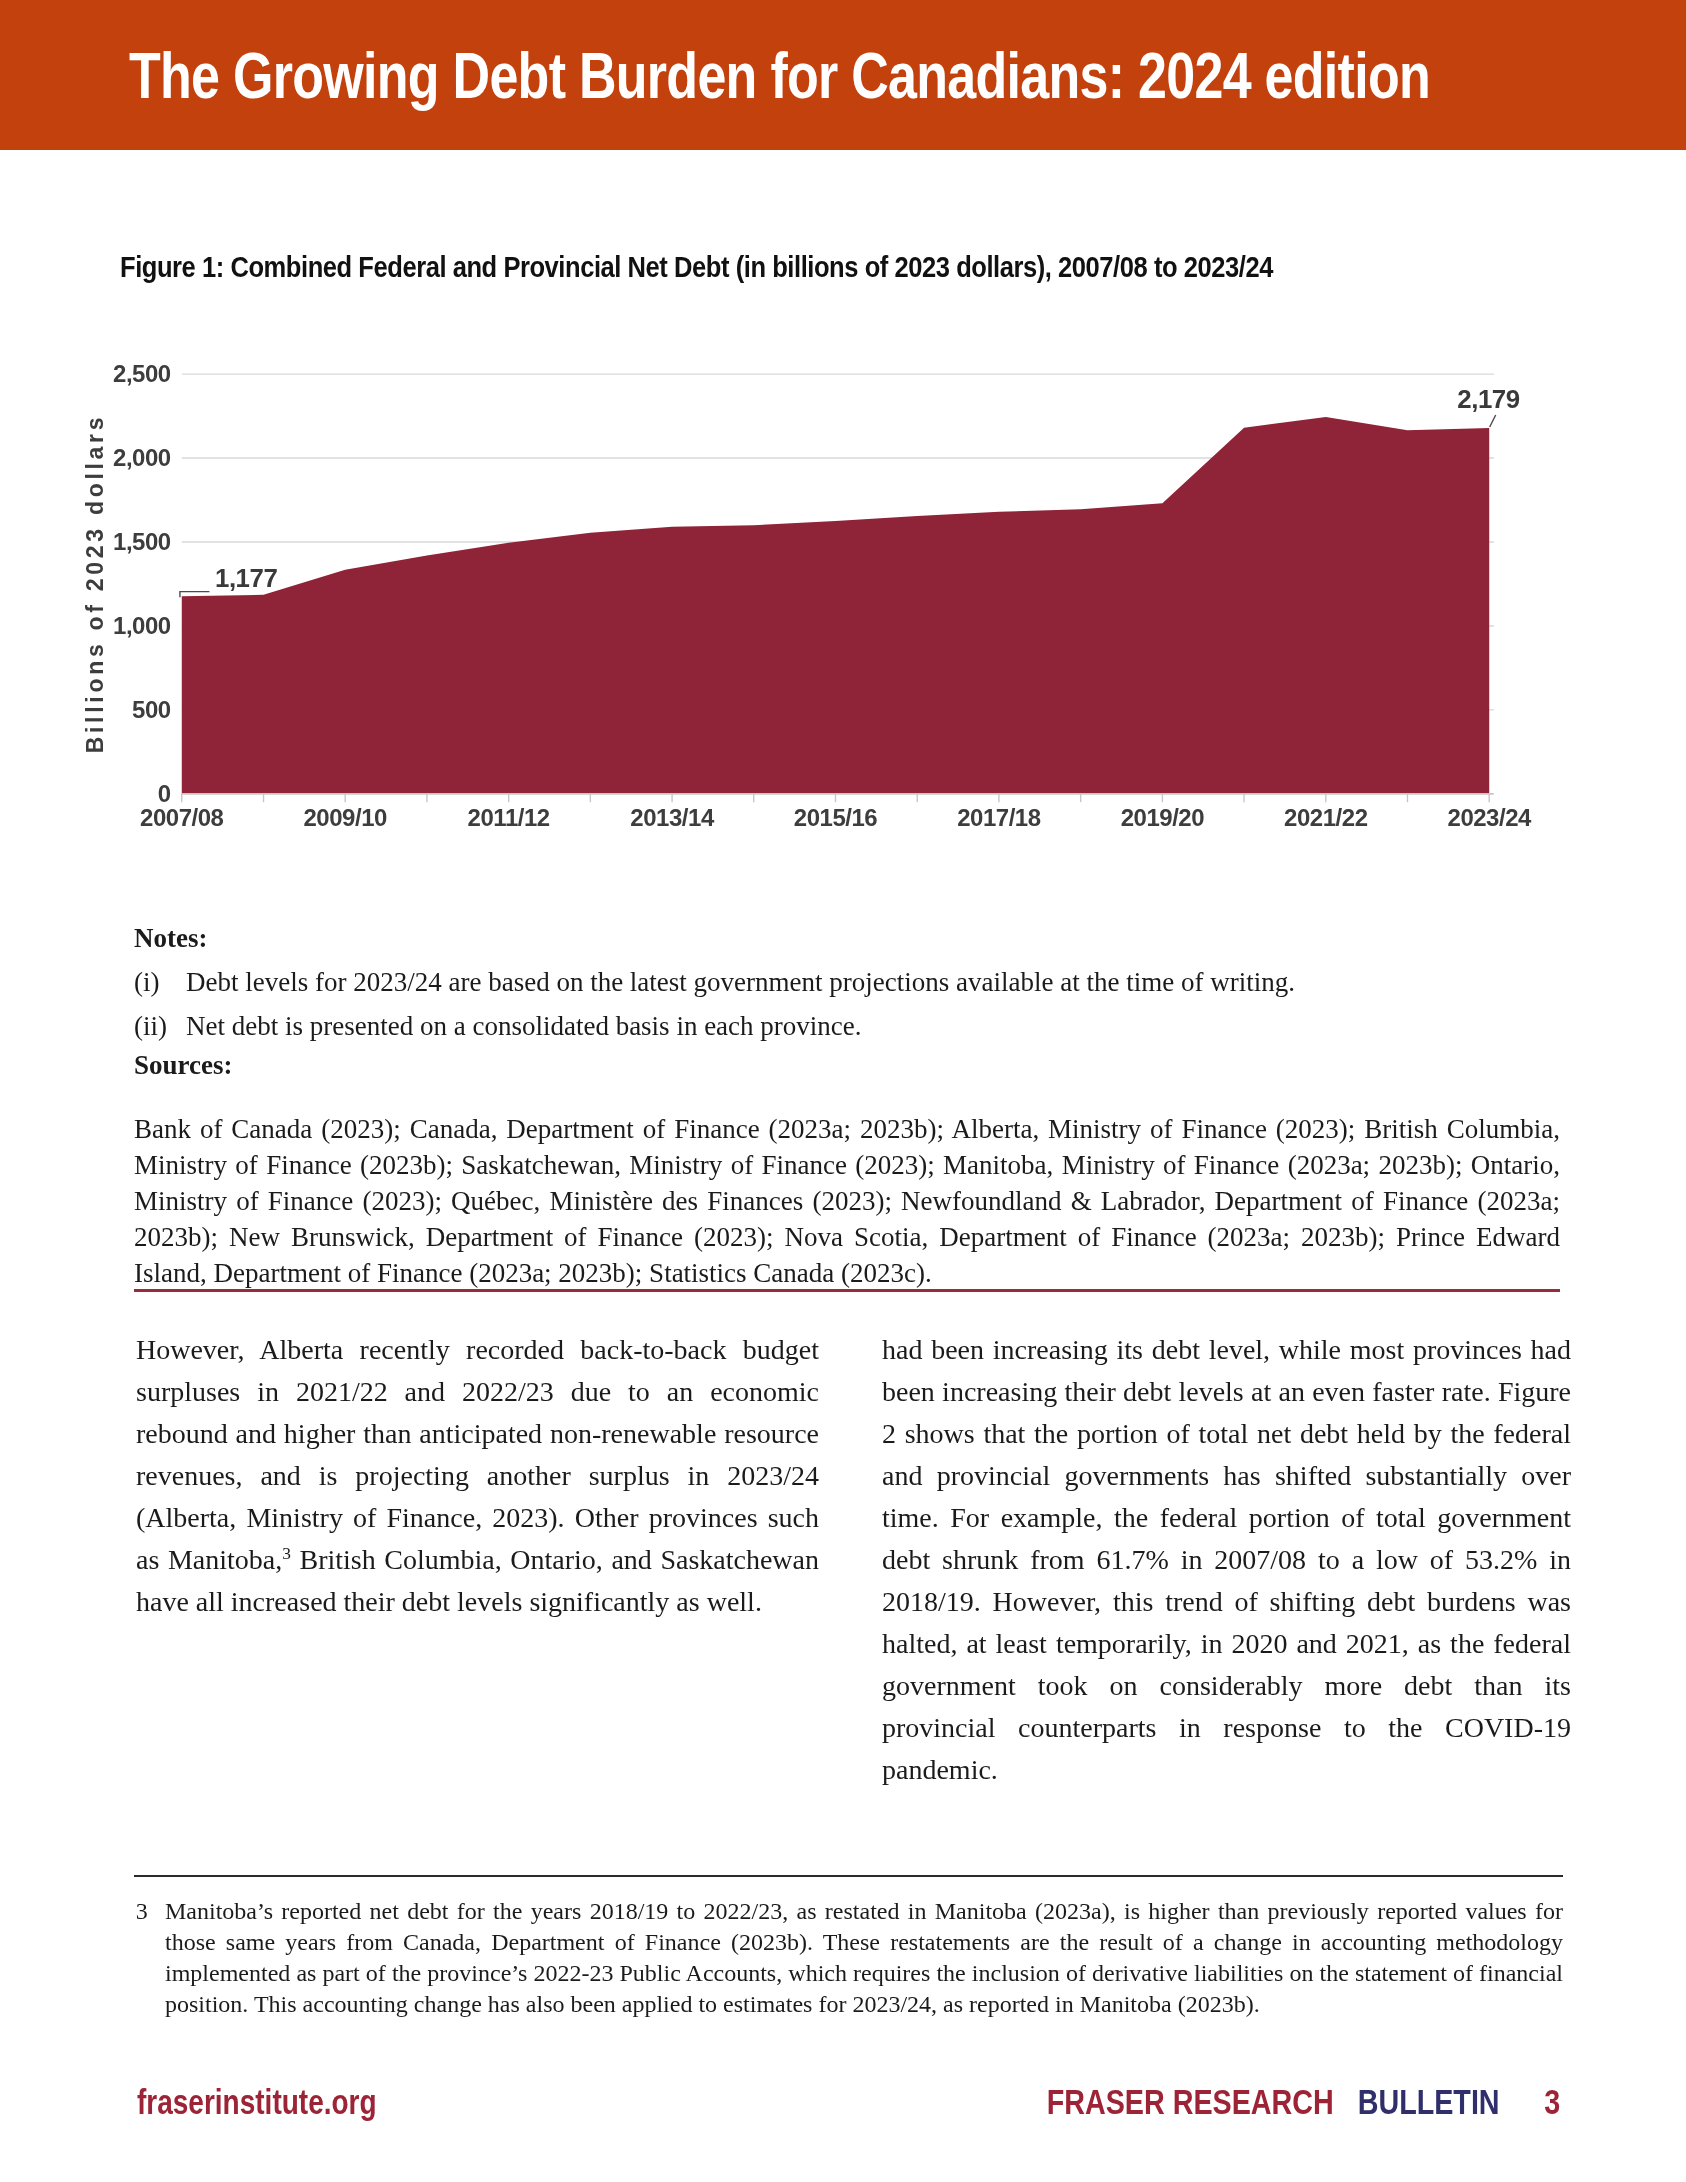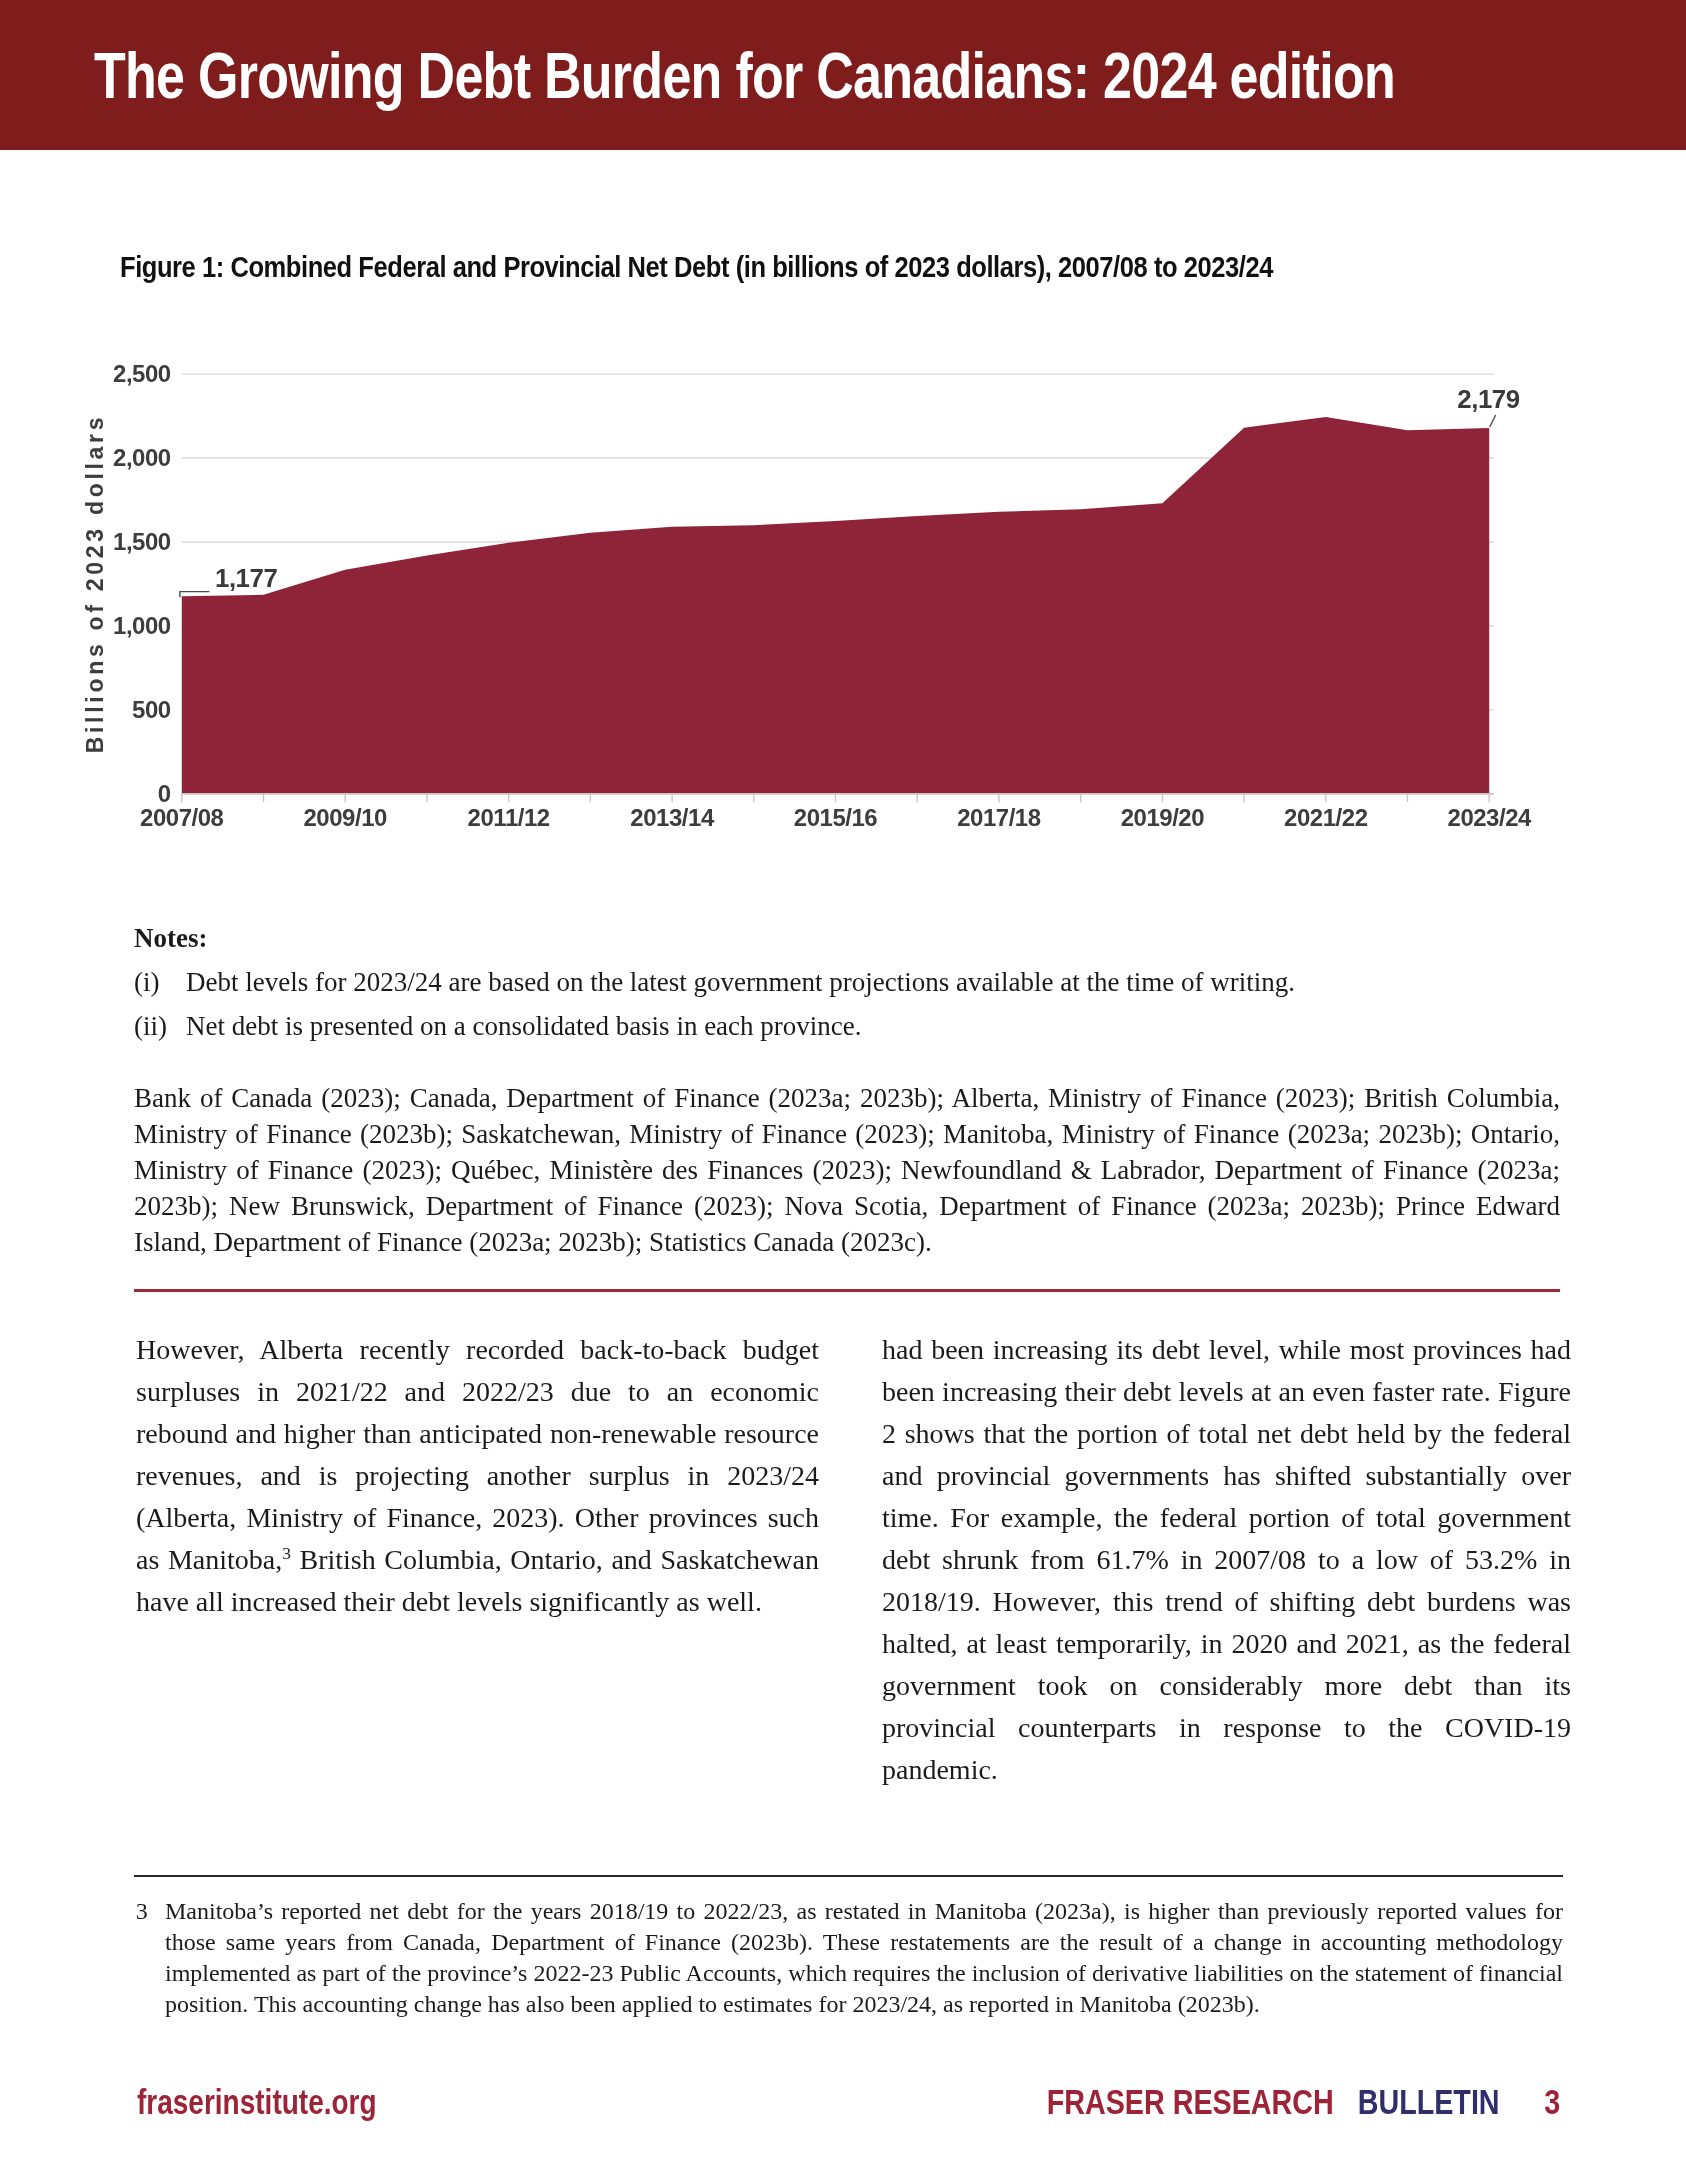--- a/index.html
+++ b/index.html
@@ -38,21 +38,21 @@
   .footnote .fn-body{display:block;padding-left:31px;text-align:justify;}
   
   .footer{position:absolute;left:0;top:2082px;width:1686px;height:55px;font-family:"Liberation Sans",sans-serif;font-weight:bold;font-size:35px;}
   .footer .site{position:absolute;left:137px;top:0;}
   .footer .brand{position:absolute;right:126px;top:0;white-space:nowrap;transform:scaleX(0.82);transform-origin:100% 50%;}
   .footer .gap{display:inline-block;width:35px;}
 </style>
 </head>
 <body>
 
-<div class="header" style="background: #7f1d1d; justify-content: center;">
+<div class="header" style="background: #c2410c;">
   <div class="title"><span class="cond">The Growing Debt Burden for Canadians: 2024 edition</span></div>
 </div>
 
 <div class="figtitle"><span class="cond">Figure 1: Combined Federal and Provincial Net Debt (in billions of 2023 dollars), 2007/08 to 2023/24</span></div>
 
 <div class="chartwrap" id="chart"><svg width="1491" height="549" viewBox="0 0 1615 595" xmlns="http://www.w3.org/2000/svg">
       <line x1="112" y1="389" x2="1534" y2="389" stroke="#d9d9d9" stroke-width="1.5"></line>
       <line x1="112" y1="298" x2="1534" y2="298" stroke="#d9d9d9" stroke-width="1.5"></line>
       <line x1="112" y1="207" x2="1534" y2="207" stroke="#d9d9d9" stroke-width="1.5"></line>
       <line x1="112" y1="116" x2="1534" y2="116" stroke="#d9d9d9" stroke-width="1.5"></line>
@@ -104,20 +104,21 @@
     <span class="marker">(i)</span>
     <span>Debt levels for 2023/24 are based on the latest government projections available at the time of writing.</span>
   </div>
   <div class="noterow">
     <span class="marker">(ii)</span>
     <span>Net debt is presented on a consolidated basis in each province.</span>
   </div>
 </div>
 
 <div class="sources">
+  <div class="shead">Sources:</div>
   <div class="stext">Bank of Canada (2023); Canada, Department of Finance (2023a; 2023b); Alberta, Ministry of Finance (2023); British Columbia, Ministry of Finance (2023b); Saskatchewan, Ministry of Finance (2023); Manitoba, Ministry of Finance (2023a; 2023b); Ontario, Ministry of Finance (2023); Québec, Ministère des Finances (2023); Newfoundland &amp; Labrador, Department of Finance (2023a; 2023b); New Brunswick, Department of Finance (2023); Nova Scotia, Department of Finance (2023a; 2023b); Prince Edward Island, Department of Finance (2023a; 2023b); Statistics Canada (2023c).</div>
 </div>
 
 <div class="redrule" id="redrule" style="background: rgb(154, 43, 58);"></div>
 
 <div class="col left">
   <p><span>However, Alberta recently recorded back-to-back budget surpluses in 2021/22 and 2022/23 due to an economic rebound and higher than anticipated non-renewable resource revenues, and is projecting another surplus in 2023/24 (Alberta, Ministry of Finance, 2023). Other provinces such as Manitoba,</span><sup>3</sup><span> British Columbia, Ontario, and Saskatchewan have all increased their debt levels significantly as well.</span></p>
 </div>
 
 <div class="col right">

